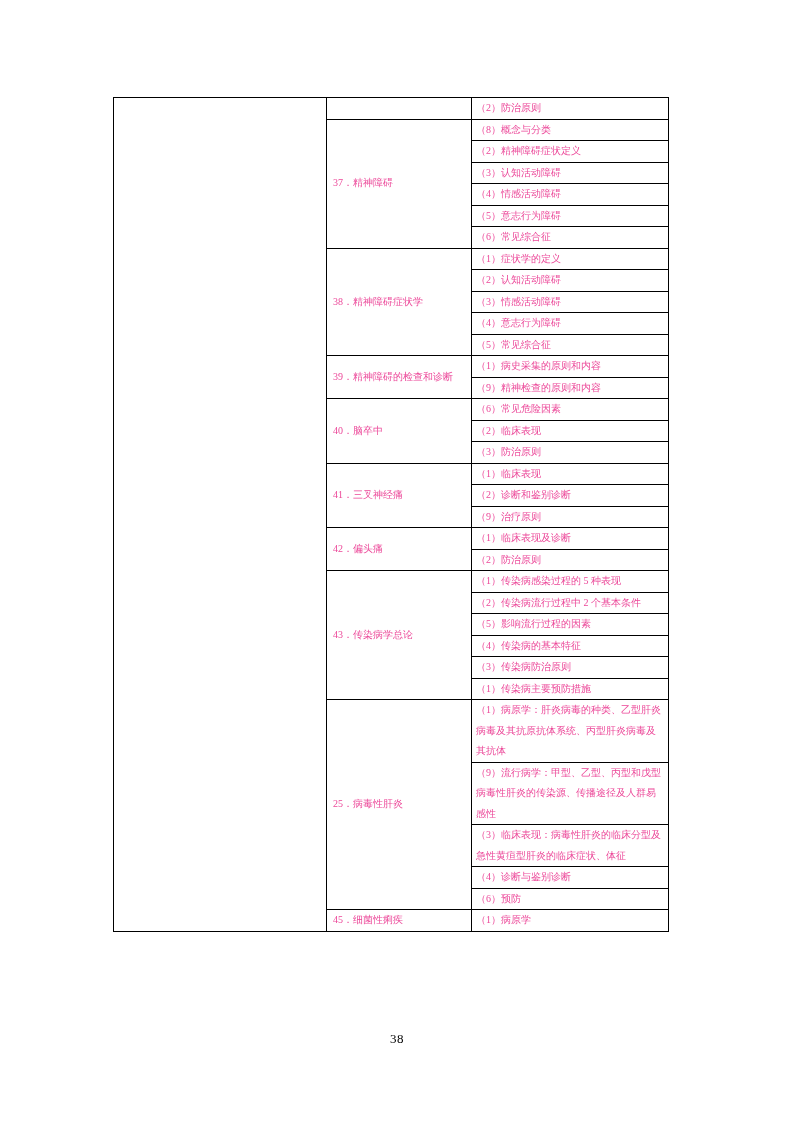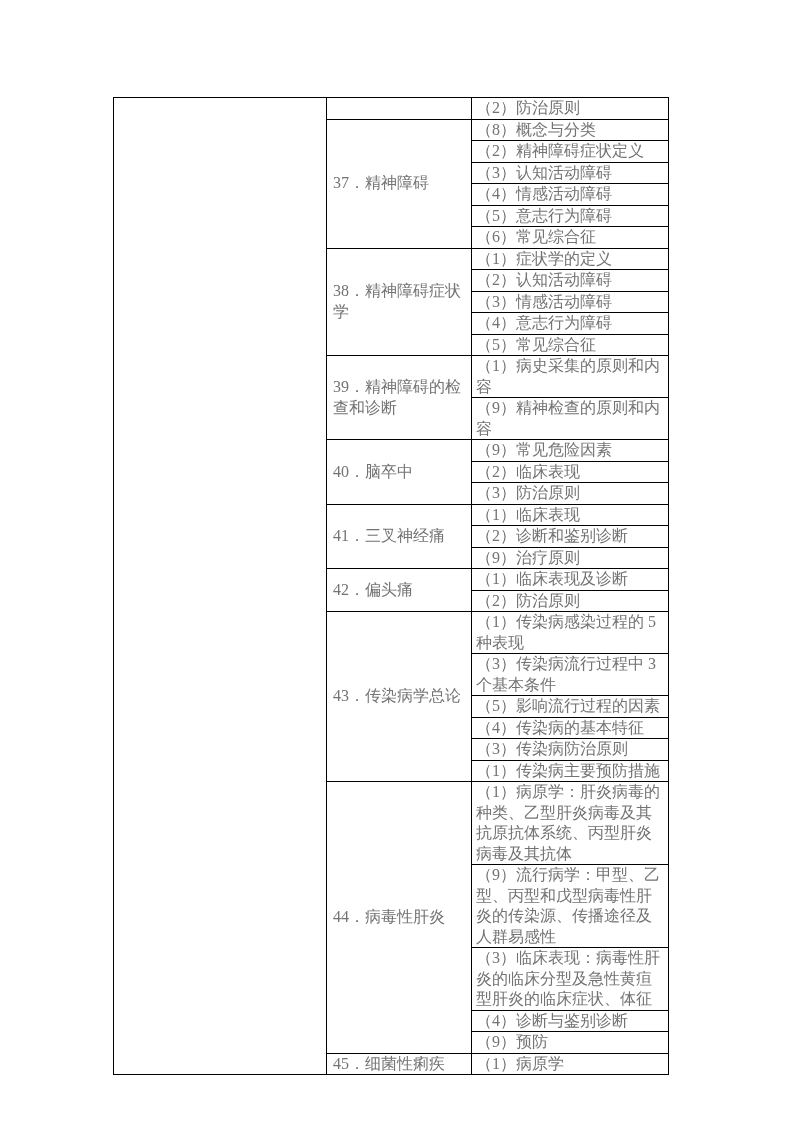--- a/index.html
+++ b/index.html
@@ -20,23 +20,23 @@
     left: 113px; top: 97px;
     width: 555px;
     border-collapse: collapse;
     table-layout: fixed;
   }
   col.c1 { width: 213px; }
   col.c2 { width: 145px; }
   col.c3 { width: 197px; }
   td {
     border: 1px solid #000;
-    font-size: 16px;
+    font-size: 10px;
     line-height: 20.5px;
-    color: #737373;
+    color: #ec4899;
     overflow: hidden;
   }
   td.margin-cell { background: #ffffff; }
   td.topic {
     vertical-align: middle;
     padding: 0 4px 0 6px;
   }
   td.item {
     vertical-align: middle;
     padding: 0 3px 0 4px;
@@ -104,21 +104,21 @@
         </tr>
         <tr>
           <td class="topic" rowspan="2">39．精神障碍的检查和诊断</td>
           <td class="item">（1）病史采集的原则和内容</td>
         </tr>
         <tr>
           <td class="item">（9）精神检查的原则和内容</td>
         </tr>
         <tr>
           <td class="topic" rowspan="3">40．脑卒中</td>
-          <td class="item">（9）常见危险因素</td>
+          <td class="item">（6）常见危险因素</td>
         </tr>
         <tr>
           <td class="item">（2）临床表现</td>
         </tr>
         <tr>
           <td class="item">（3）防治原则</td>
         </tr>
         <tr>
           <td class="topic" rowspan="3">41．三叉神经痛</td>
           <td class="item">（1）临床表现</td>
@@ -134,49 +134,50 @@
           <td class="item">（1）临床表现及诊断</td>
         </tr>
         <tr>
           <td class="item">（2）防治原则</td>
         </tr>
         <tr>
           <td class="topic" rowspan="6">43．传染病学总论</td>
           <td class="item">（1）传染病感染过程的 5 种表现</td>
         </tr>
         <tr>
-          <td class="item">（3）传染病流行过程中 3 个基本条件</td>
+          <td class="item">（2）传染病流行过程中 2 个基本条件</td>
         </tr>
         <tr>
           <td class="item">（5）影响流行过程的因素</td>
         </tr>
         <tr>
           <td class="item">（4）传染病的基本特征</td>
         </tr>
         <tr>
           <td class="item">（3）传染病防治原则</td>
         </tr>
         <tr>
           <td class="item">（1）传染病主要预防措施</td>
         </tr>
         <tr>
-          <td class="topic" rowspan="5">44．病毒性肝炎</td>
+          <td class="topic" rowspan="5">25．病毒性肝炎</td>
           <td class="item">（1）病原学：肝炎病毒的种类、乙型肝炎病毒及其抗原抗体系统、丙型肝炎病毒及其抗体</td>
         </tr>
         <tr>
           <td class="item">（9）流行病学：甲型、乙型、丙型和戊型病毒性肝炎的传染源、传播途径及人群易感性</td>
         </tr>
         <tr>
           <td class="item">（3）临床表现：病毒性肝炎的临床分型及急性黄疸型肝炎的临床症状、体征</td>
         </tr>
         <tr>
           <td class="item">（4）诊断与鉴别诊断</td>
         </tr>
         <tr>
-          <td class="item">（9）预防</td>
+          <td class="item">（6）预防</td>
         </tr>
         <tr>
           <td class="topic">45．细菌性痢疾</td>
           <td class="item">（1）病原学</td>
         </tr>
       </tbody>
   </table>
+  <div class="page-number">38</div>
 </div>
 
 </body></html>

